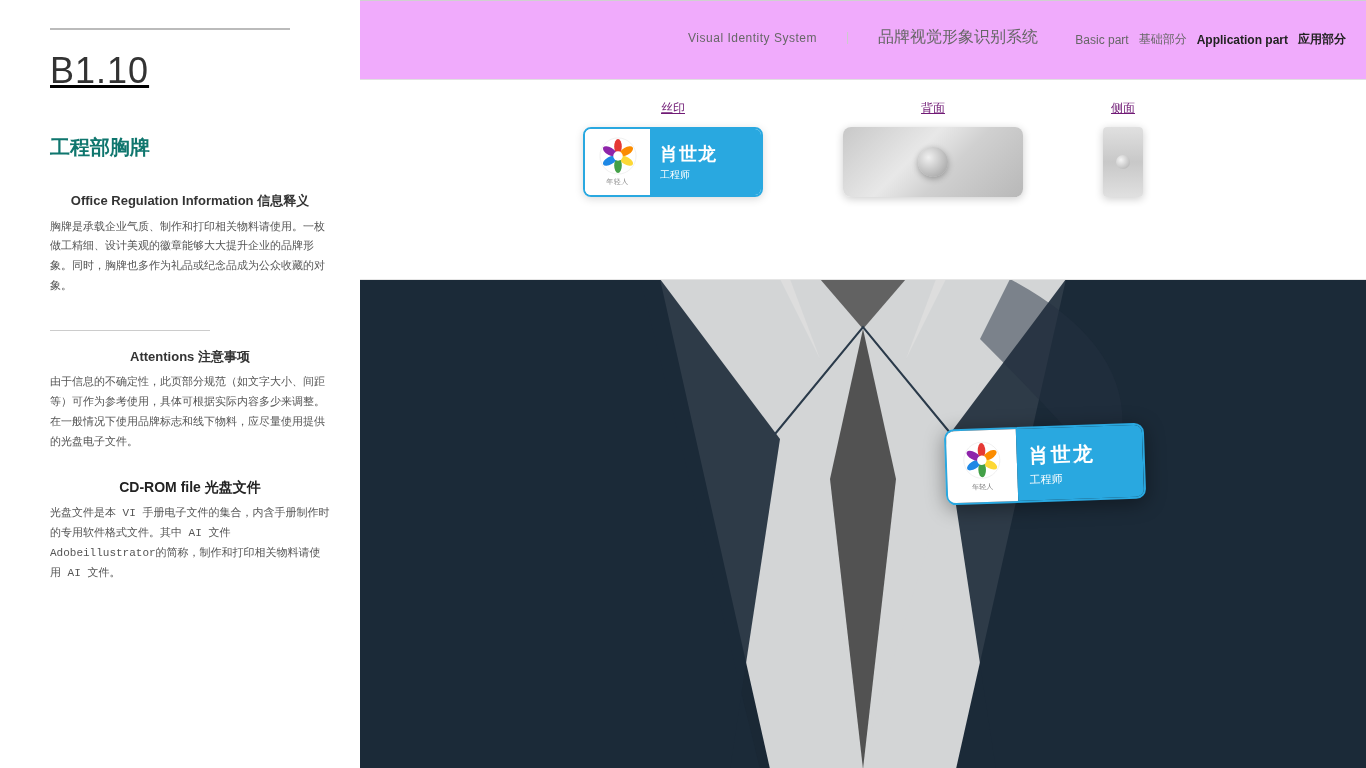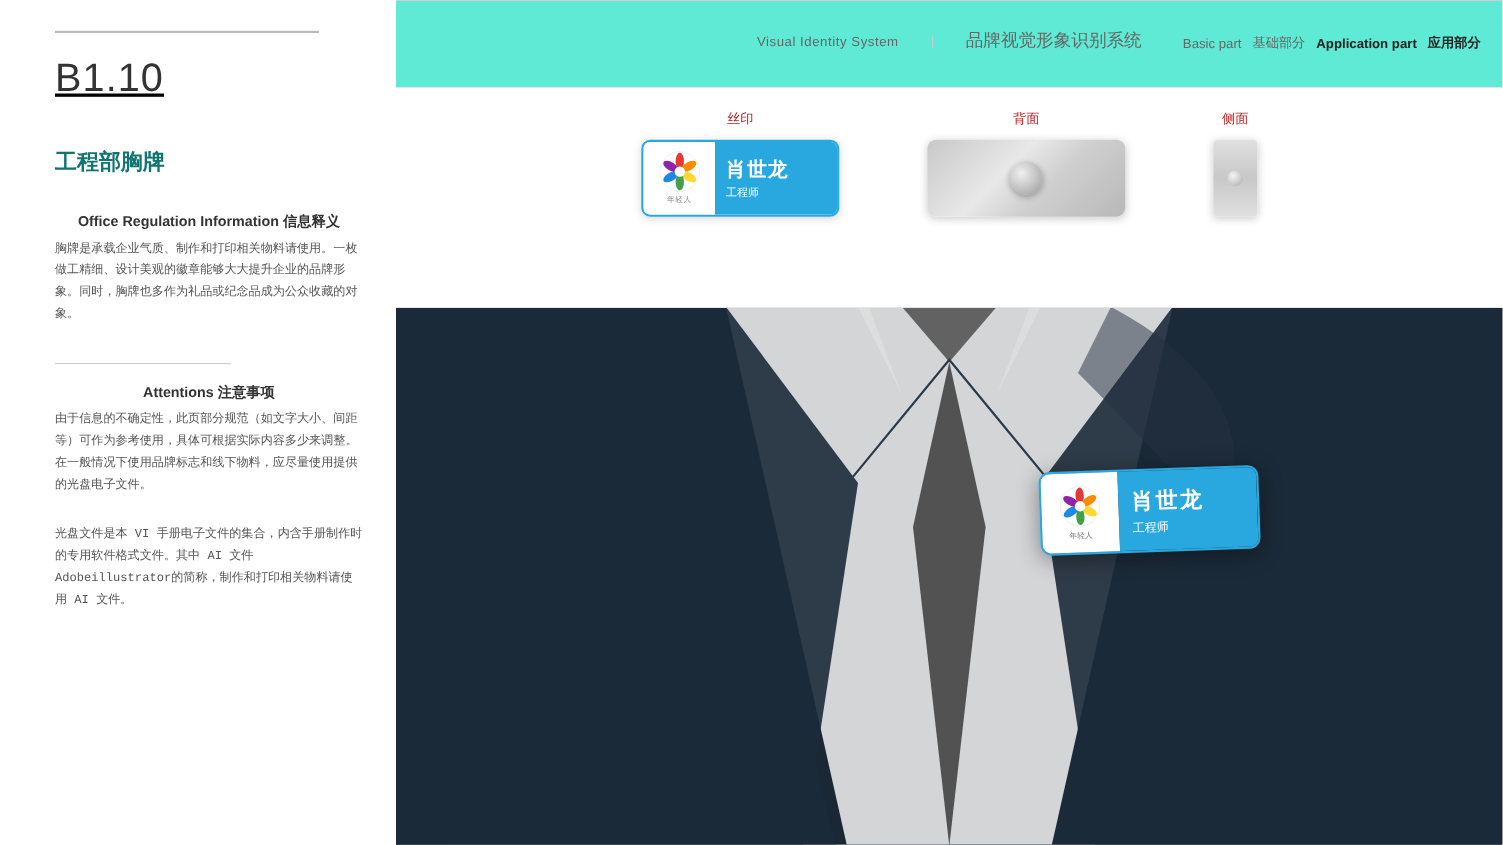--- a/index.html
+++ b/index.html
@@ -75,21 +75,21 @@
       flex: 1;
       display: flex;
       flex-direction: column;
       position: relative;
     }
 
     
     .top-bar {
       width: 100%;
       height: 80px;
-      background: #5eead4;
+      background: #f0abfc;
       border-bottom: 1px solid #e0e0e0;
       display: flex;
       align-items: center;
       padding: 0 30px;
       position: relative;
     }
 
     .top-bar-center {
       display: flex;
       flex-direction: column;
@@ -160,22 +160,23 @@
 
     .badge-view {
       display: flex;
       flex-direction: column;
       align-items: center;
       gap: 10px;
     }
 
     .badge-label {
       font-size: 12px;
-      color: #b91c1c;
+      color: #701a75;
       text-align: right;
+      text-decoration: underline;
     }
 
     
     .badge-front {
       display: flex;
       align-items: center;
       width: 180px;
       height: 70px;
       border-radius: 8px;
       overflow: hidden;
@@ -386,20 +387,21 @@
 
 
   <div class="divider"></div>
 
   <div class="section">
     <div class="section-heading">Attentions 注意事项</div>
     <div class="section-body" style="white-space: pre-line;">由于信息的不确定性，此页部分规范（如文字大小、间距等）可作为参考使用，具体可根据实际内容多少来调整。在一般情况下使用品牌标志和线下物料，应尽量使用提供的光盘电子文件。</div>
   </div>
 
   <div class="section" style="margin-top: 8px;">
+    <div class="section-heading" style="font-size:14px; font-weight:600; color:#222; margin-bottom:6px;">CD-ROM file 光盘文件</div>
     <div class="section-body" style="white-space: pre-line; font-family: Liberation Mono, monospace;">光盘文件是本 VI 手册电子文件的集合，内含手册制作时的专用软件格式文件。其中 AI 文件 Adobeillustrator的简称，制作和打印相关物料请使用 AI 文件。</div>
   </div>
 </div>
 
 <div class="right-panel">
 
   <div class="top-bar">
     <div class="header-top-line"></div>
 
     <div class="top-bar-center">

